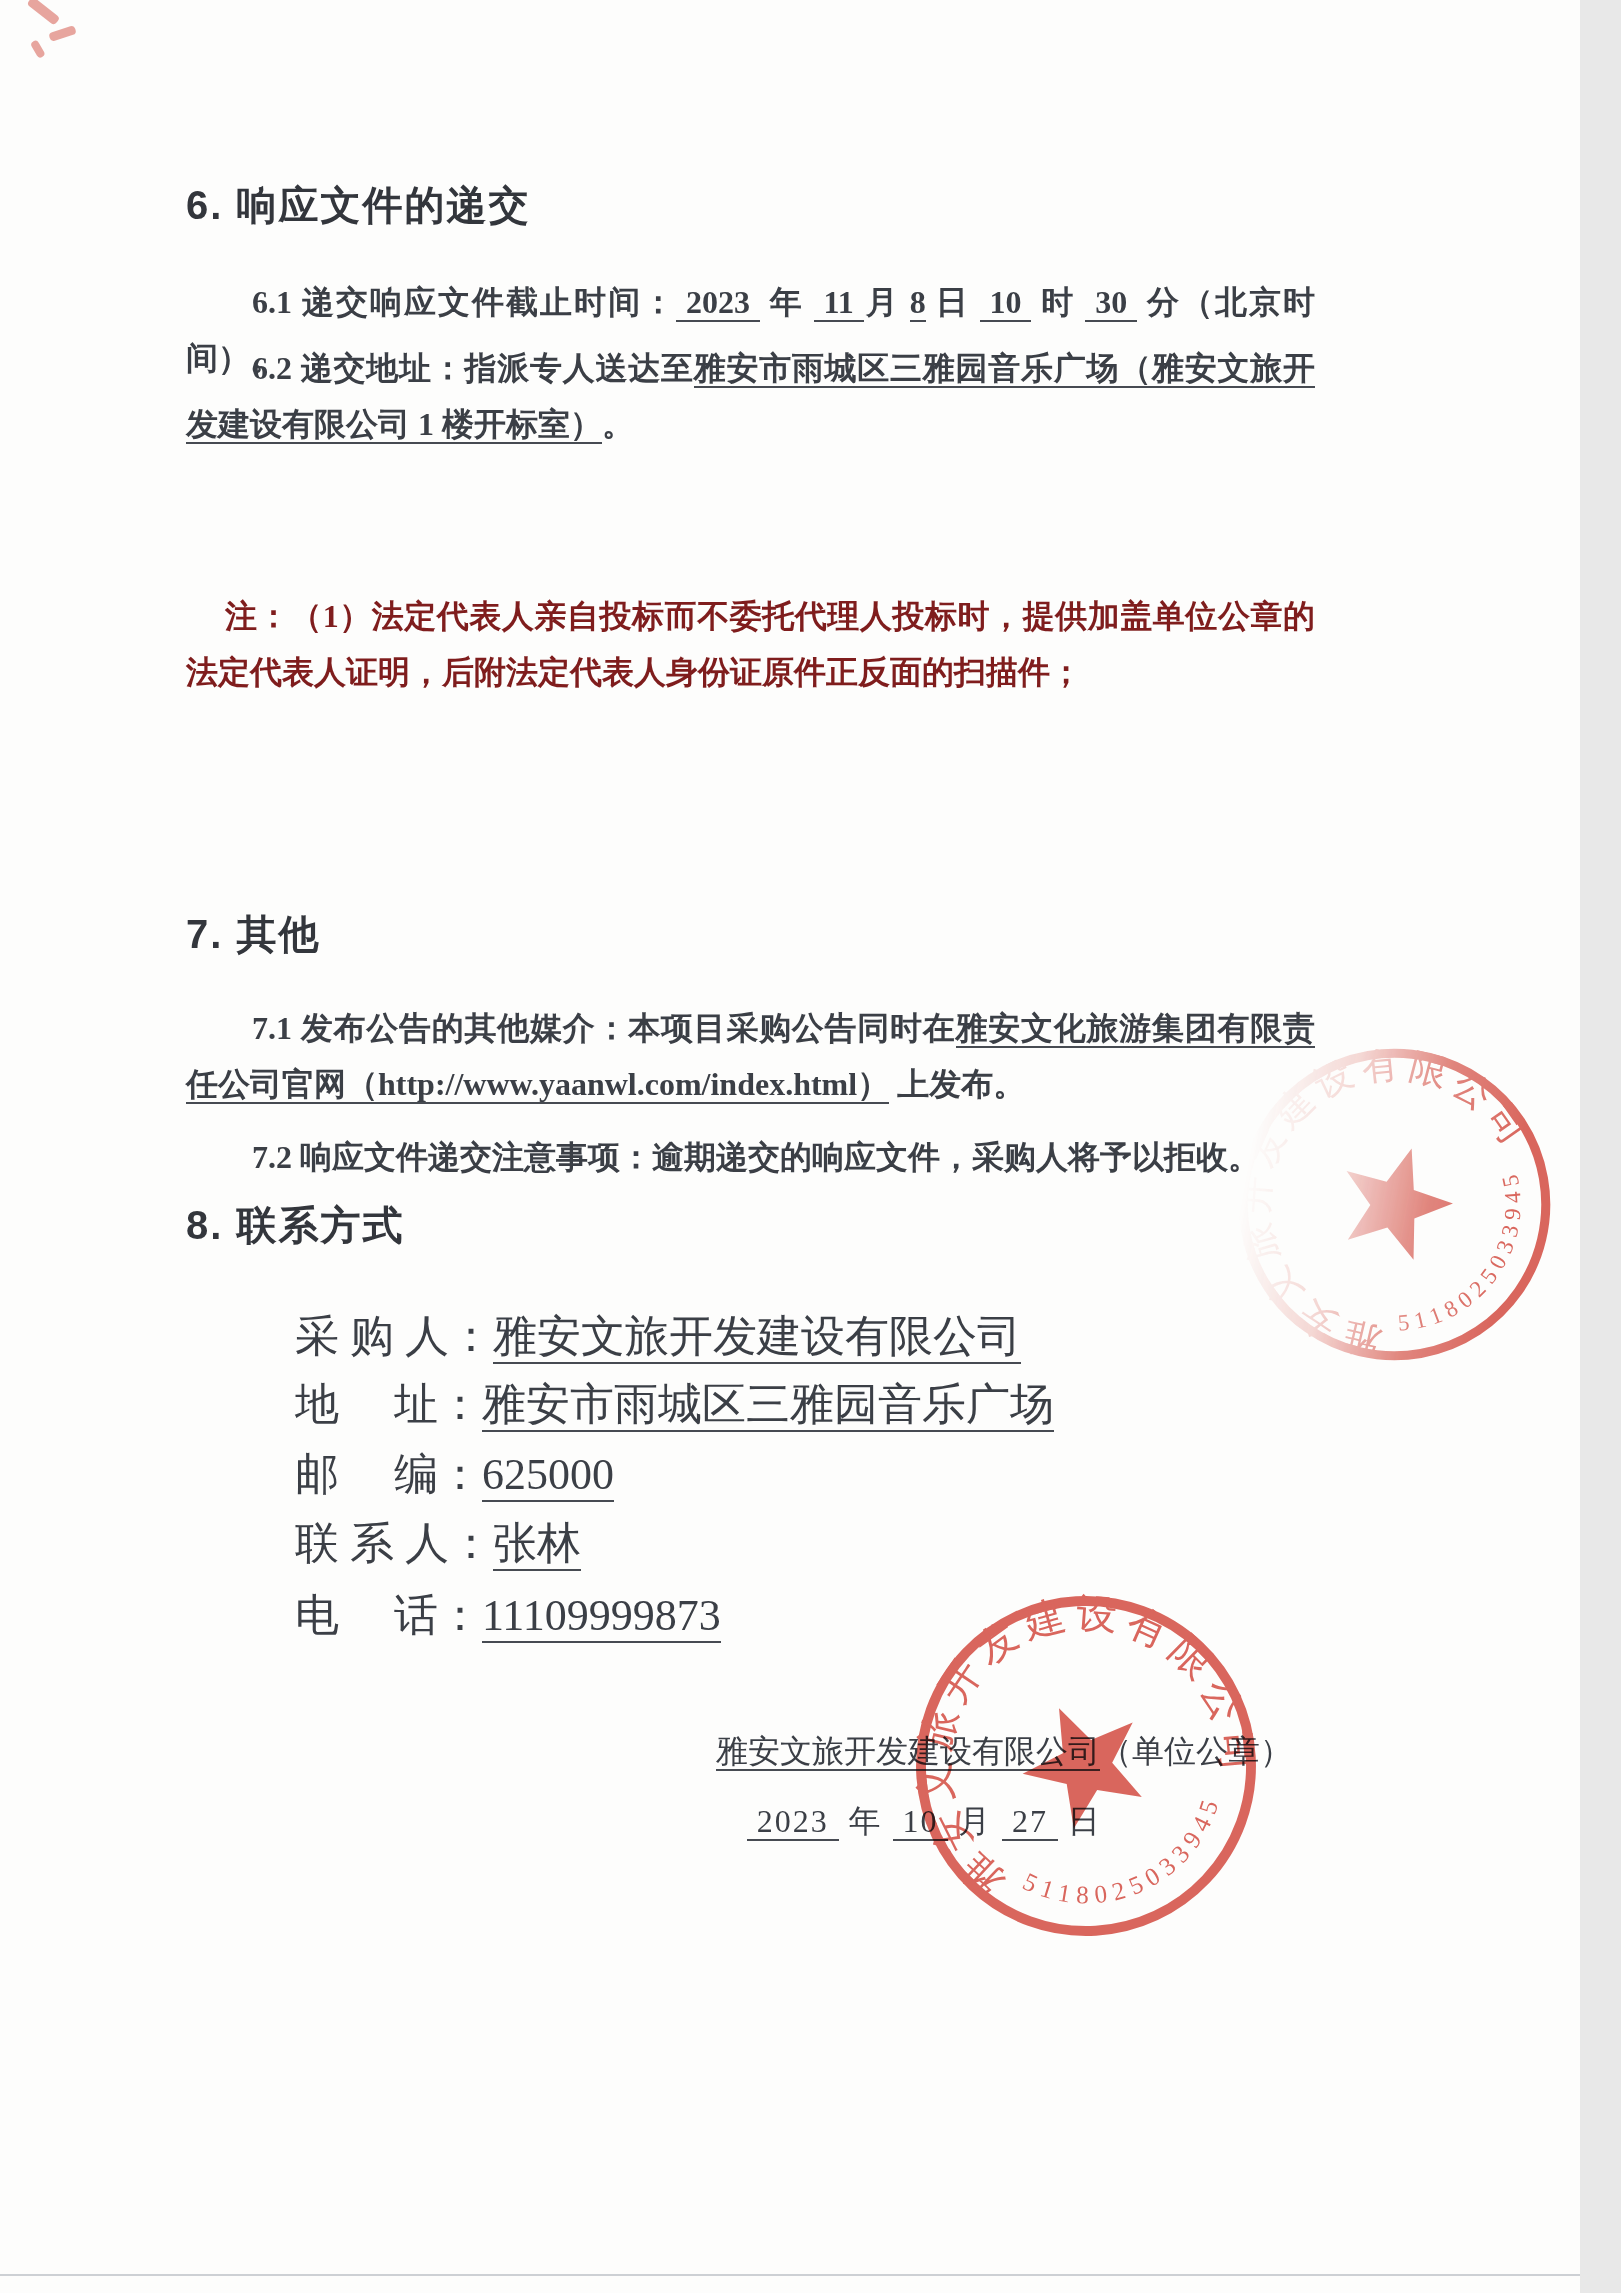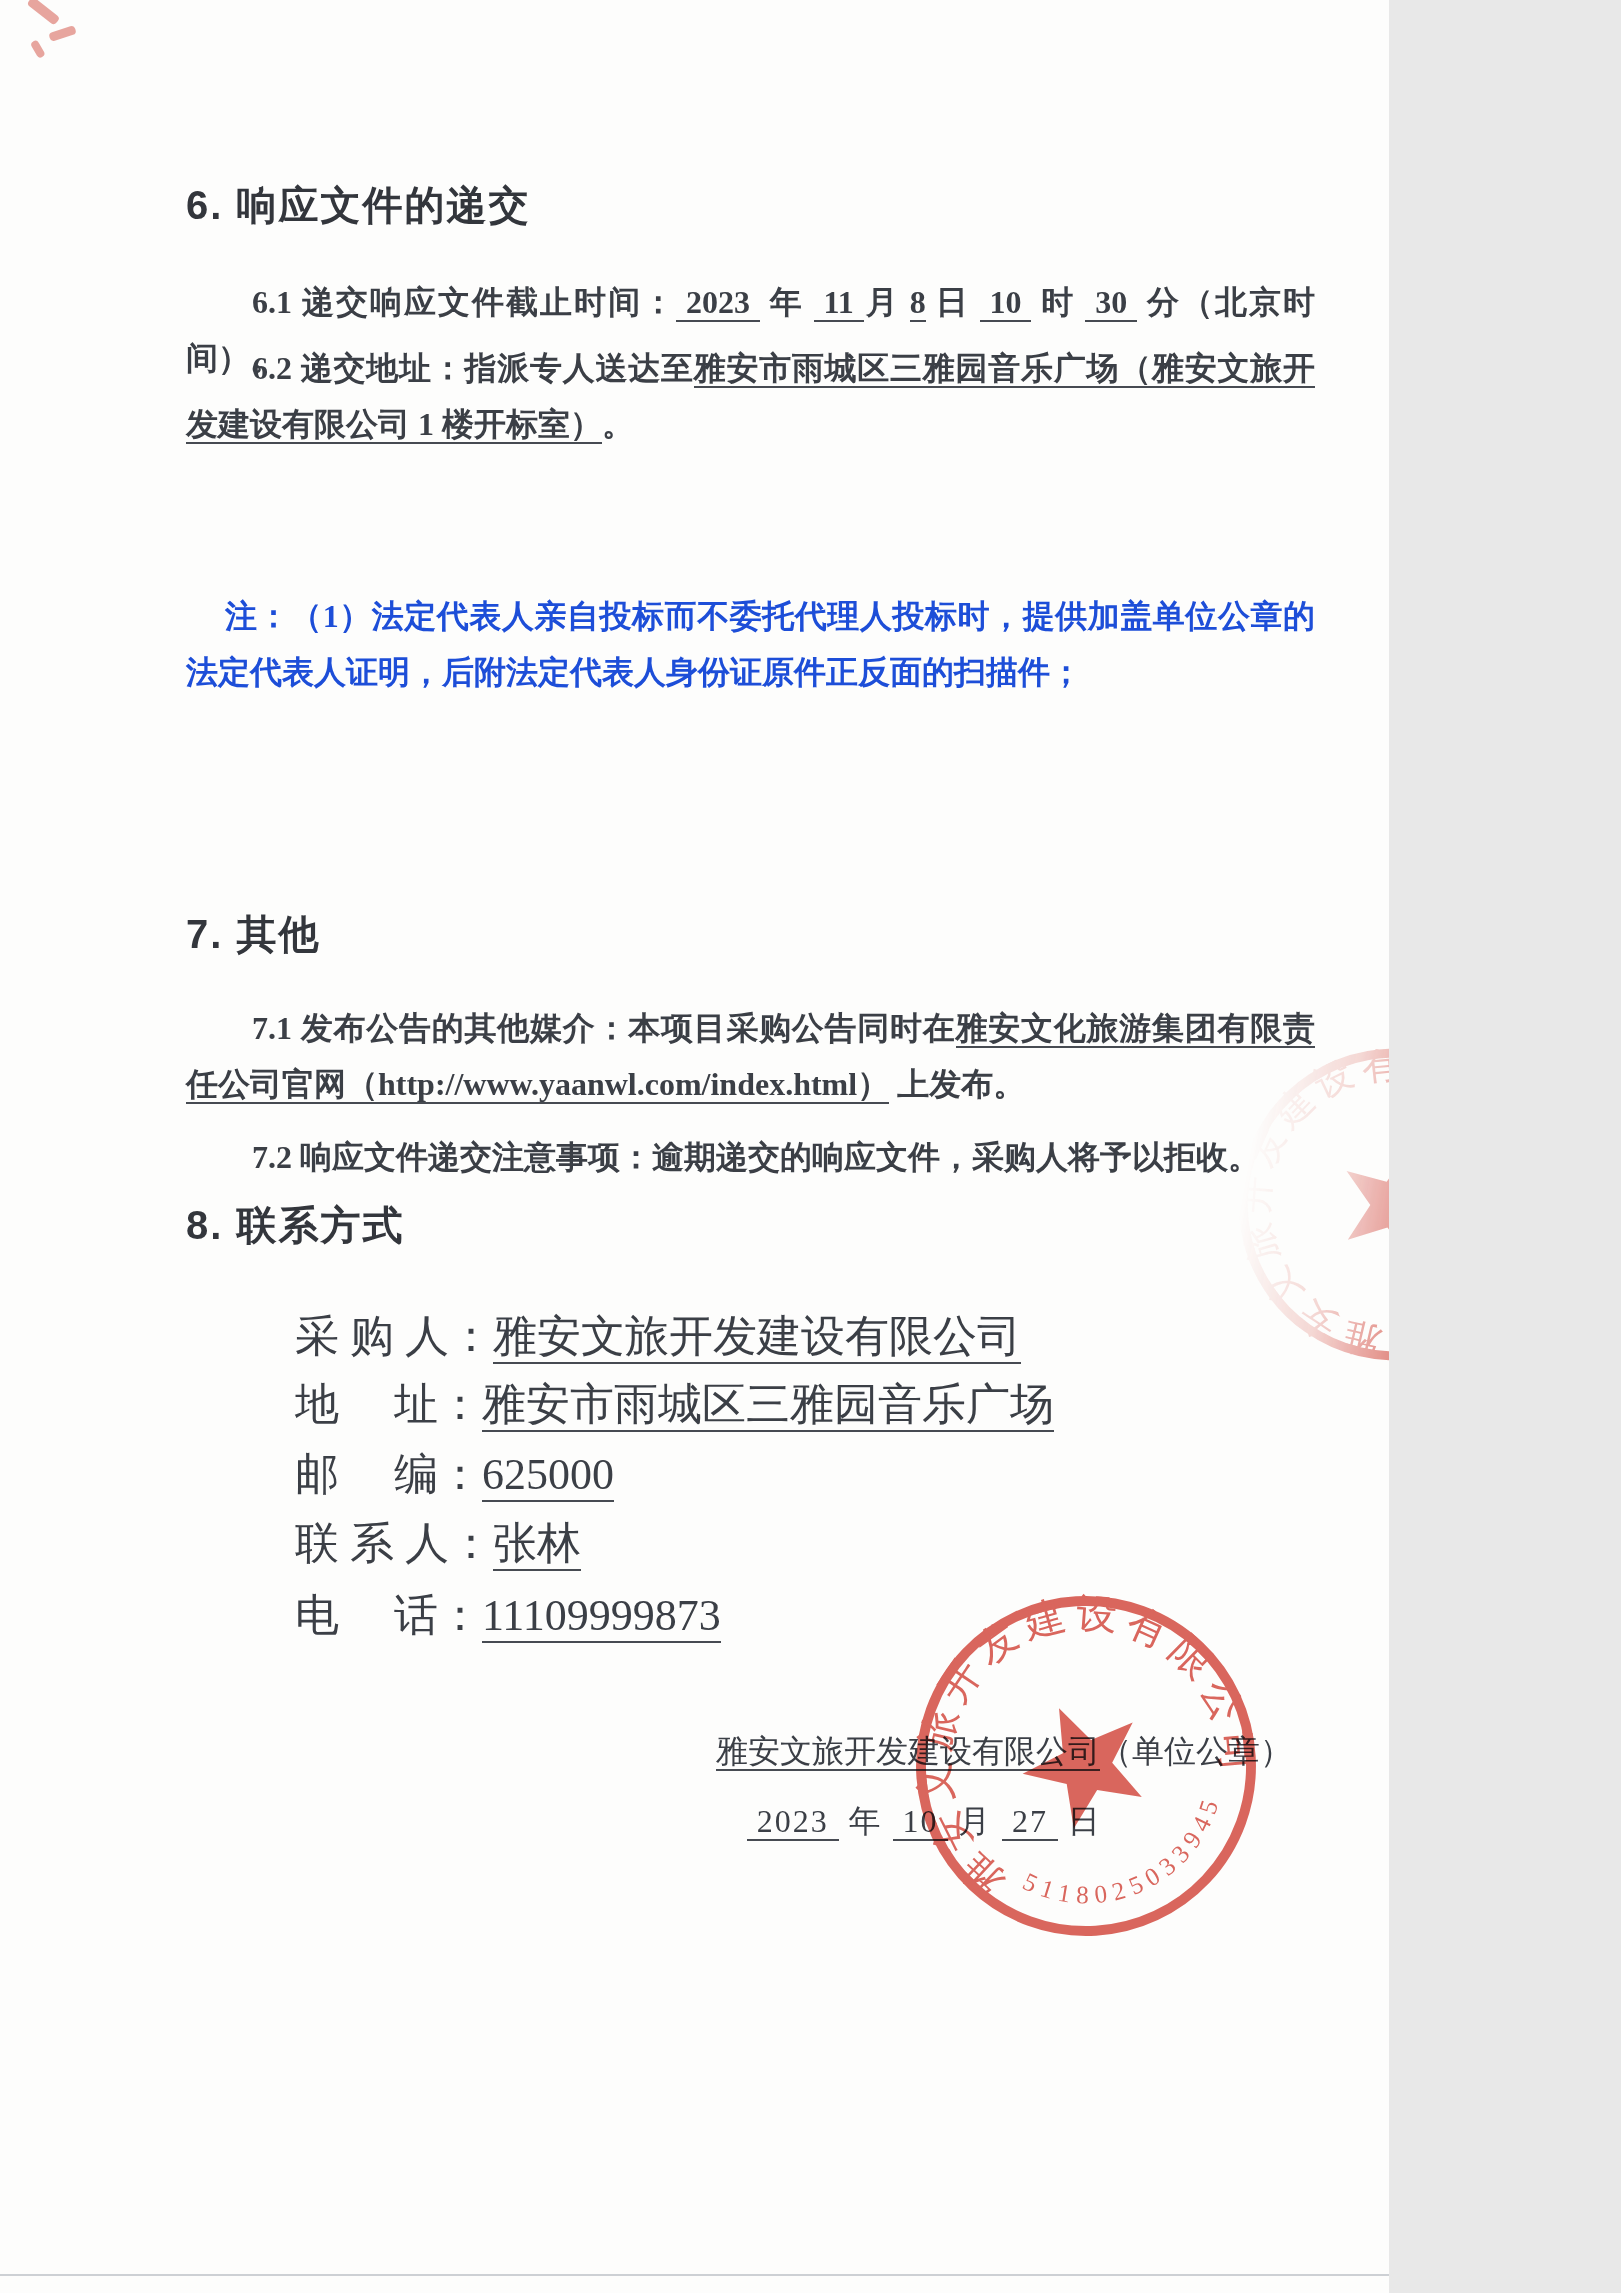--- a/index.html
+++ b/index.html
@@ -1,25 +1,25 @@
 <!DOCTYPE html>
 <html><head>
 <meta charset="utf-8">
 <style>
   html,body{margin:0;padding:0;background:#e8e8e8;}
-  .page{position:relative;width:1389px;height:2294px;background:#fdfdfc;overflow:hidden;
+  .page{position:relative;width:1580px;height:2294px;background:#fdfdfc;overflow:hidden;
         font-family:"Liberation Serif",serif;color:#3b3f46;}
   .h{position:absolute;left:186px;margin:0;font-family:"Liberation Sans",sans-serif;
      font-weight:bold;font-size:40px;color:#33363c;letter-spacing:2px;white-space:nowrap;}
   .blk{position:absolute;left:186px;width:1129px;margin:0;font-size:32px;line-height:56px;
        text-align:justify;text-justify:inter-ideograph;}
   .ind1{text-indent:39px;}
   .ind2{text-indent:66px;font-weight:bold;}
   .ind3{text-indent:93px;}
-  .bold{font-weight:bold;color:#1d4ed8;}
+  .bold{font-weight:bold;color:#7f1d1d;}
   .u{border-bottom:2px solid #474b52;}
   .pad{padding:0 9.8px;}
   .contact-row{position:absolute;left:287px;margin:8px;font-size:44px;line-height:56px;white-space:nowrap;}
   .contact-row .val{border-bottom:2px solid #474b52;padding-bottom:1px;}
   .sig{position:absolute;left:716px;top:1727px;margin:0;font-size:32px;line-height:49px;white-space:nowrap;}
   .date{position:absolute;left:747px;top:1797px;margin:0;font-size:32px;line-height:49px;
         letter-spacing:2px;white-space:nowrap;}
   .seal{position:absolute;mix-blend-mode:multiply;opacity:.92;color:#d85a50;}
   .seal svg{width:100%;height:100%;display:block;overflow:visible;}
   #seal-right{left:1213px;top:1023px;width:363px;height:363px;

